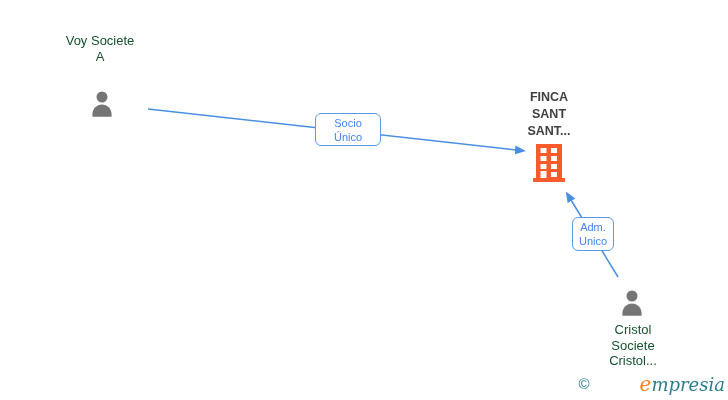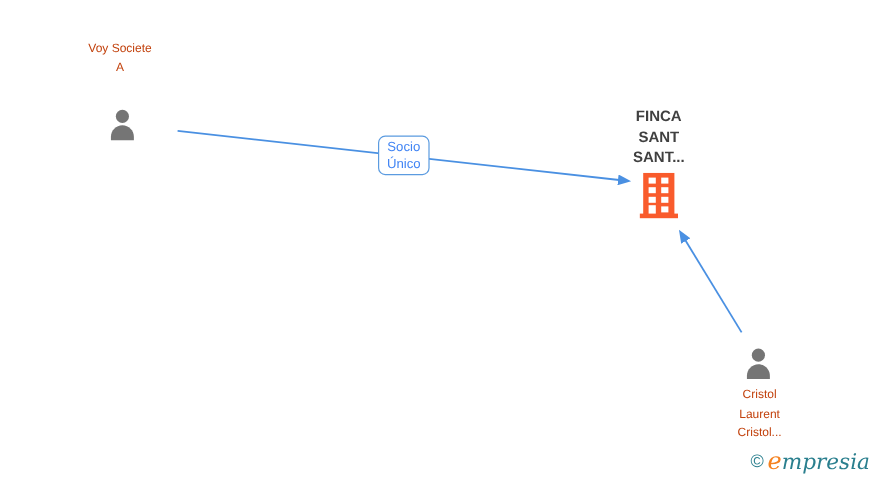--- a/index.html
+++ b/index.html
@@ -27,22 +27,22 @@
     stroke-width: 1.5;
     fill: none;
   }
   .node-label {
     position: absolute;
     text-align: center;
     z-index: 2;
     cursor: pointer;
   }
   .person-name {
-    color: #c2410c;
-    font-size: 10px;
+    color: #14532d;
+    font-size: 13px;
     line-height: 15.5px;
   }
   .shareholder-label { left: 30px; top: 33px; width: 140px; }
   .company-label {
     left: 489px; top: 89px; width: 120px;
     color: #404040;
     font-weight: bold;
     font-size: 12.5px;
     line-height: 17px;
   }
@@ -65,41 +65,42 @@
     border-radius: 6px;
     color: #4285f4;
     font-size: 11px;
     line-height: 14px;
     text-align: center;
     display: flex;
     flex-direction: column;
     justify-content: center;
     box-sizing: border-box;
   }
-  .edge-label-socio { left: 315px; top: 113px; width: 43px; height: 33px; }
+  .edge-label-socio { left: 315px; top: 113px; width: 66px; height: 33px; }
   .edge-label-adm  { left: 572px; top: 217px; width: 42px; height: 34px; }
   .watermark {
     position: absolute;
     right: 3px;
     bottom: 4px;
     z-index: 4;
     white-space: nowrap;
   }
   .wm-copy {
     color: #2a7f8e;
     font-size: 15px;
     font-family: "Liberation Sans", sans-serif;
     vertical-align: 2px;
     margin-right: 3px;
   }
   .wm-brand {
     font-family: "DejaVu Serif", serif;
     font-style: italic;
     font-size: 18px;
     color: #2a7f8e;
+    margin-left: 47px;
   }
   .wm-initial {
     color: #f58220;
     font-size: 20px;
   }
 </style>
 </head>
 <body>
 
 <div class="canvas">
@@ -146,26 +147,30 @@
   </div>
 
   <div class="icon-wrap person-icon-wrap person2">
     <svg viewBox="0 0 24 24">
       <circle cx="12" cy="6" r="4.7"></circle>
       <path d="M3.8 23 v-2.3 c0-4.6 3.7-8.3 8.2-8.3 s8.2 3.7 8.2 8.3 V23 z"></path>
     </svg>
   </div>
   <div class="node-label person-name admin-label">
     <div>Cristol</div>
-    <div>Laurent</div>
+    <div>Societe</div>
     <div>Cristol...</div>
   </div>
 
   <div class="edge-label edge-label-socio">
     <div>Socio</div>
     <div>Único</div>
+  </div>
+  <div class="edge-label edge-label-adm">
+    <div>Adm.</div>
+    <div>Unico</div>
   </div>
 
   <div class="watermark">
     <span class="wm-copy">©</span><span class="wm-brand"><span class="wm-initial">e</span><span>mpresia</span></span>
   </div>
 
 </div>
 
 </body></html>

